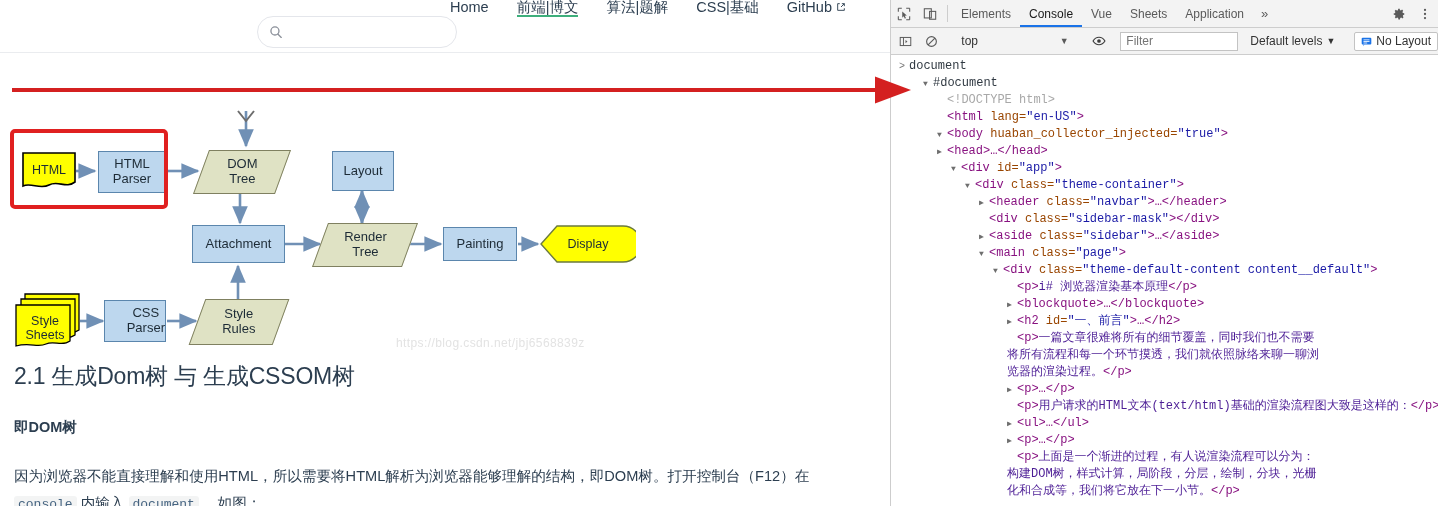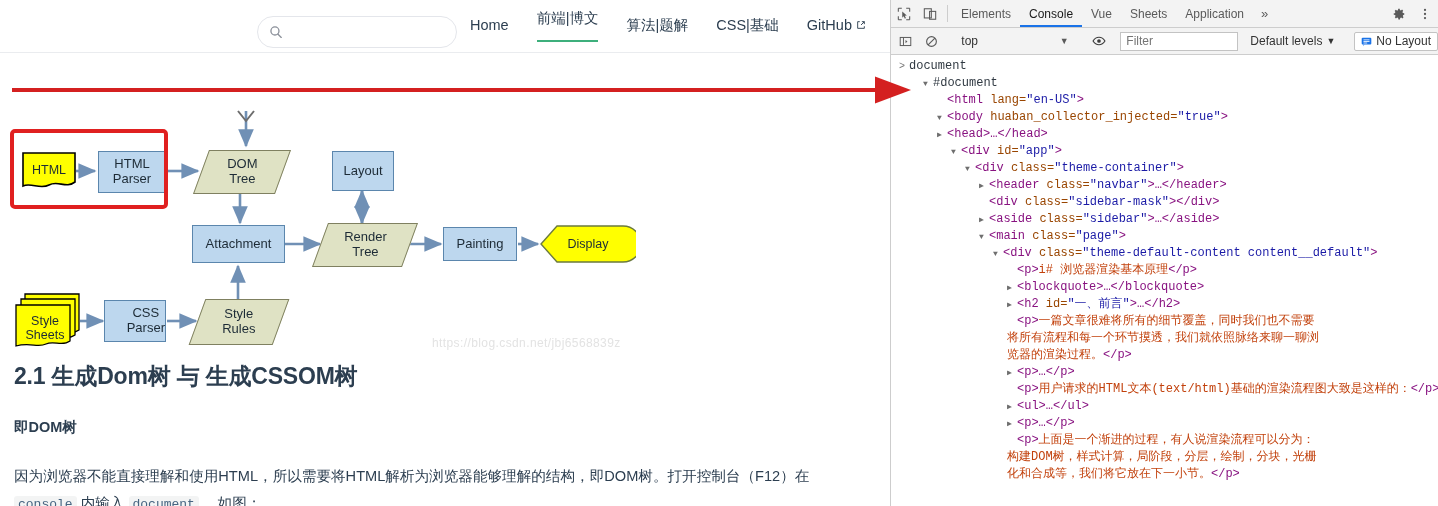--- a/index.html
+++ b/index.html
@@ -31,36 +31,36 @@
     position: absolute; left: 257px; top: 16px;
     width: 200px; height: 32px;
     border: 1px solid #e4e6eb;
     border-radius: 16px;
     background: #fff;
     display: flex; align-items: center;
     padding-left: 11px;
   }
   .search-icon { width: 14px; height: 14px; color: #8a8f99; display:block; }
   .nav-links {
-    position: absolute; left: 470px; top: 0;
+    position: absolute; left: 450px; top: 0;
     height: 53px;
-    display: flex; align-items: center; gap: 28px;
+    display: flex; align-items: flex-start; gap: 28px;
   }
   .nav-link {
     font-size: 14.5px;
     color: #2c3e50;
     text-decoration: none;
     line-height: 1;
     padding-bottom: 3px;
     white-space: nowrap;
     cursor: pointer;
   }
   .nav-link.active {
     border-bottom: 2px solid #3eaf7c;
-    padding-bottom: 14px;
+    padding-bottom: 0;
   }
   .ext-icon { display:inline-block; width:10px; height:10px; margin-left:4px; vertical-align: baseline; }
 
   
   .diagram-wrap {
     position: relative;
     width: 890px;
     height: 300px;
   }
   .node {
@@ -89,30 +89,29 @@
     border-radius: 5px;
     left: 10px; top: 76px; width: 158px; height: 80px;
     pointer-events: none;
   }
   .watermark {
     position: absolute;
     left: 396px; top: 283px;
     font-size: 12px;
     color: #e3e3e3;
     letter-spacing: .4px;
-    margin-left: 36px;
   }
 
   
   .prose { padding: 0 14px; }
   h2.sec {
     font-size: 23px;
     color: #2c3e50;
     margin: 8px 0 0 0;
-    font-weight: bold;
+    font-weight: normal;
     letter-spacing: -0.2px;
   }
   .sub {
     font-size: 14.5px; font-weight: bold; color: #2c3e50;
     margin: 26px 0 0 0;
   }
   .body-p {
     font-size: 14.6px; color: #2c3e50; line-height: 1.85;
     margin: 26px 0 0 0;
   }
@@ -198,21 +197,21 @@
     padding-top: 3px;
     position: relative;
   }
   .c-row { display:flex; align-items:flex-start; padding: 0 0 0 4px; min-height: 17px; }
   .c-row .gut { width: 14px; flex:0 0 14px; color:#777; font-size:10px; text-align:center; line-height:17px;}
   .c-line { line-height: 17px; white-space: pre; }
   .tri { display:inline-block; width:10px; color:#6e6e6e; font-size:8px; }
   .tok-tag { color: #881280; }
   .tok-attr { color: #994500; }
   .tok-val { color: #1a1aa6; }
-  .tok-text { color: #c2410c; }
+  .tok-text { color: #4c1d95; }
   .tok-dim { color: #a8a8a8; }
   .tok-plain { color: #303942; }
   .indent1 { padding-left: 14px; }
   .indent2 { padding-left: 28px; }
   .indent3 { padding-left: 42px; }
   .indent4 { padding-left: 56px; }
   .indent5 { padding-left: 70px; }
   .indent6 { padding-left: 84px; }
   .indent7 { padding-left: 98px; }
   .wrapline { white-space: normal; line-height: 17px; }
@@ -441,20 +440,24 @@
         <div class="c-row">
           <span class="gut">&gt;</span>
           <span class="c-line tok-plain">document</span>
         </div>
         <div class="c-row">
           <span class="gut"></span>
           <span class="c-line indent1"><span class="tri">▼</span><span class="tok-plain">#document</span></span>
         </div>
         <div class="c-row">
           <span class="gut"></span>
+          <span class="c-line indent2"><span class="tri"></span><span class="tok-dim">&lt;!DOCTYPE html&gt;</span></span>
+        </div>
+        <div class="c-row">
+          <span class="gut"></span>
           <span class="c-line indent2"><span class="tri"></span><span class="tok-tag">&lt;html </span><span class="tok-attr">lang=</span><span class="tok-val">"en-US"</span><span class="tok-tag">&gt;</span></span>
         </div>
         <div class="c-row">
           <span class="gut"></span>
           <span class="c-line indent2"><span class="tri">▼</span><span class="tok-tag">&lt;body </span><span class="tok-attr">huaban_collector_injected=</span><span class="tok-val">"true"</span><span class="tok-tag">&gt;</span></span>
         </div>
         <div class="c-row">
           <span class="gut"></span>
           <span class="c-line indent2"><span class="tri">▶</span><span class="tok-tag">&lt;head&gt;…&lt;/head&gt;</span></span>
         </div>

